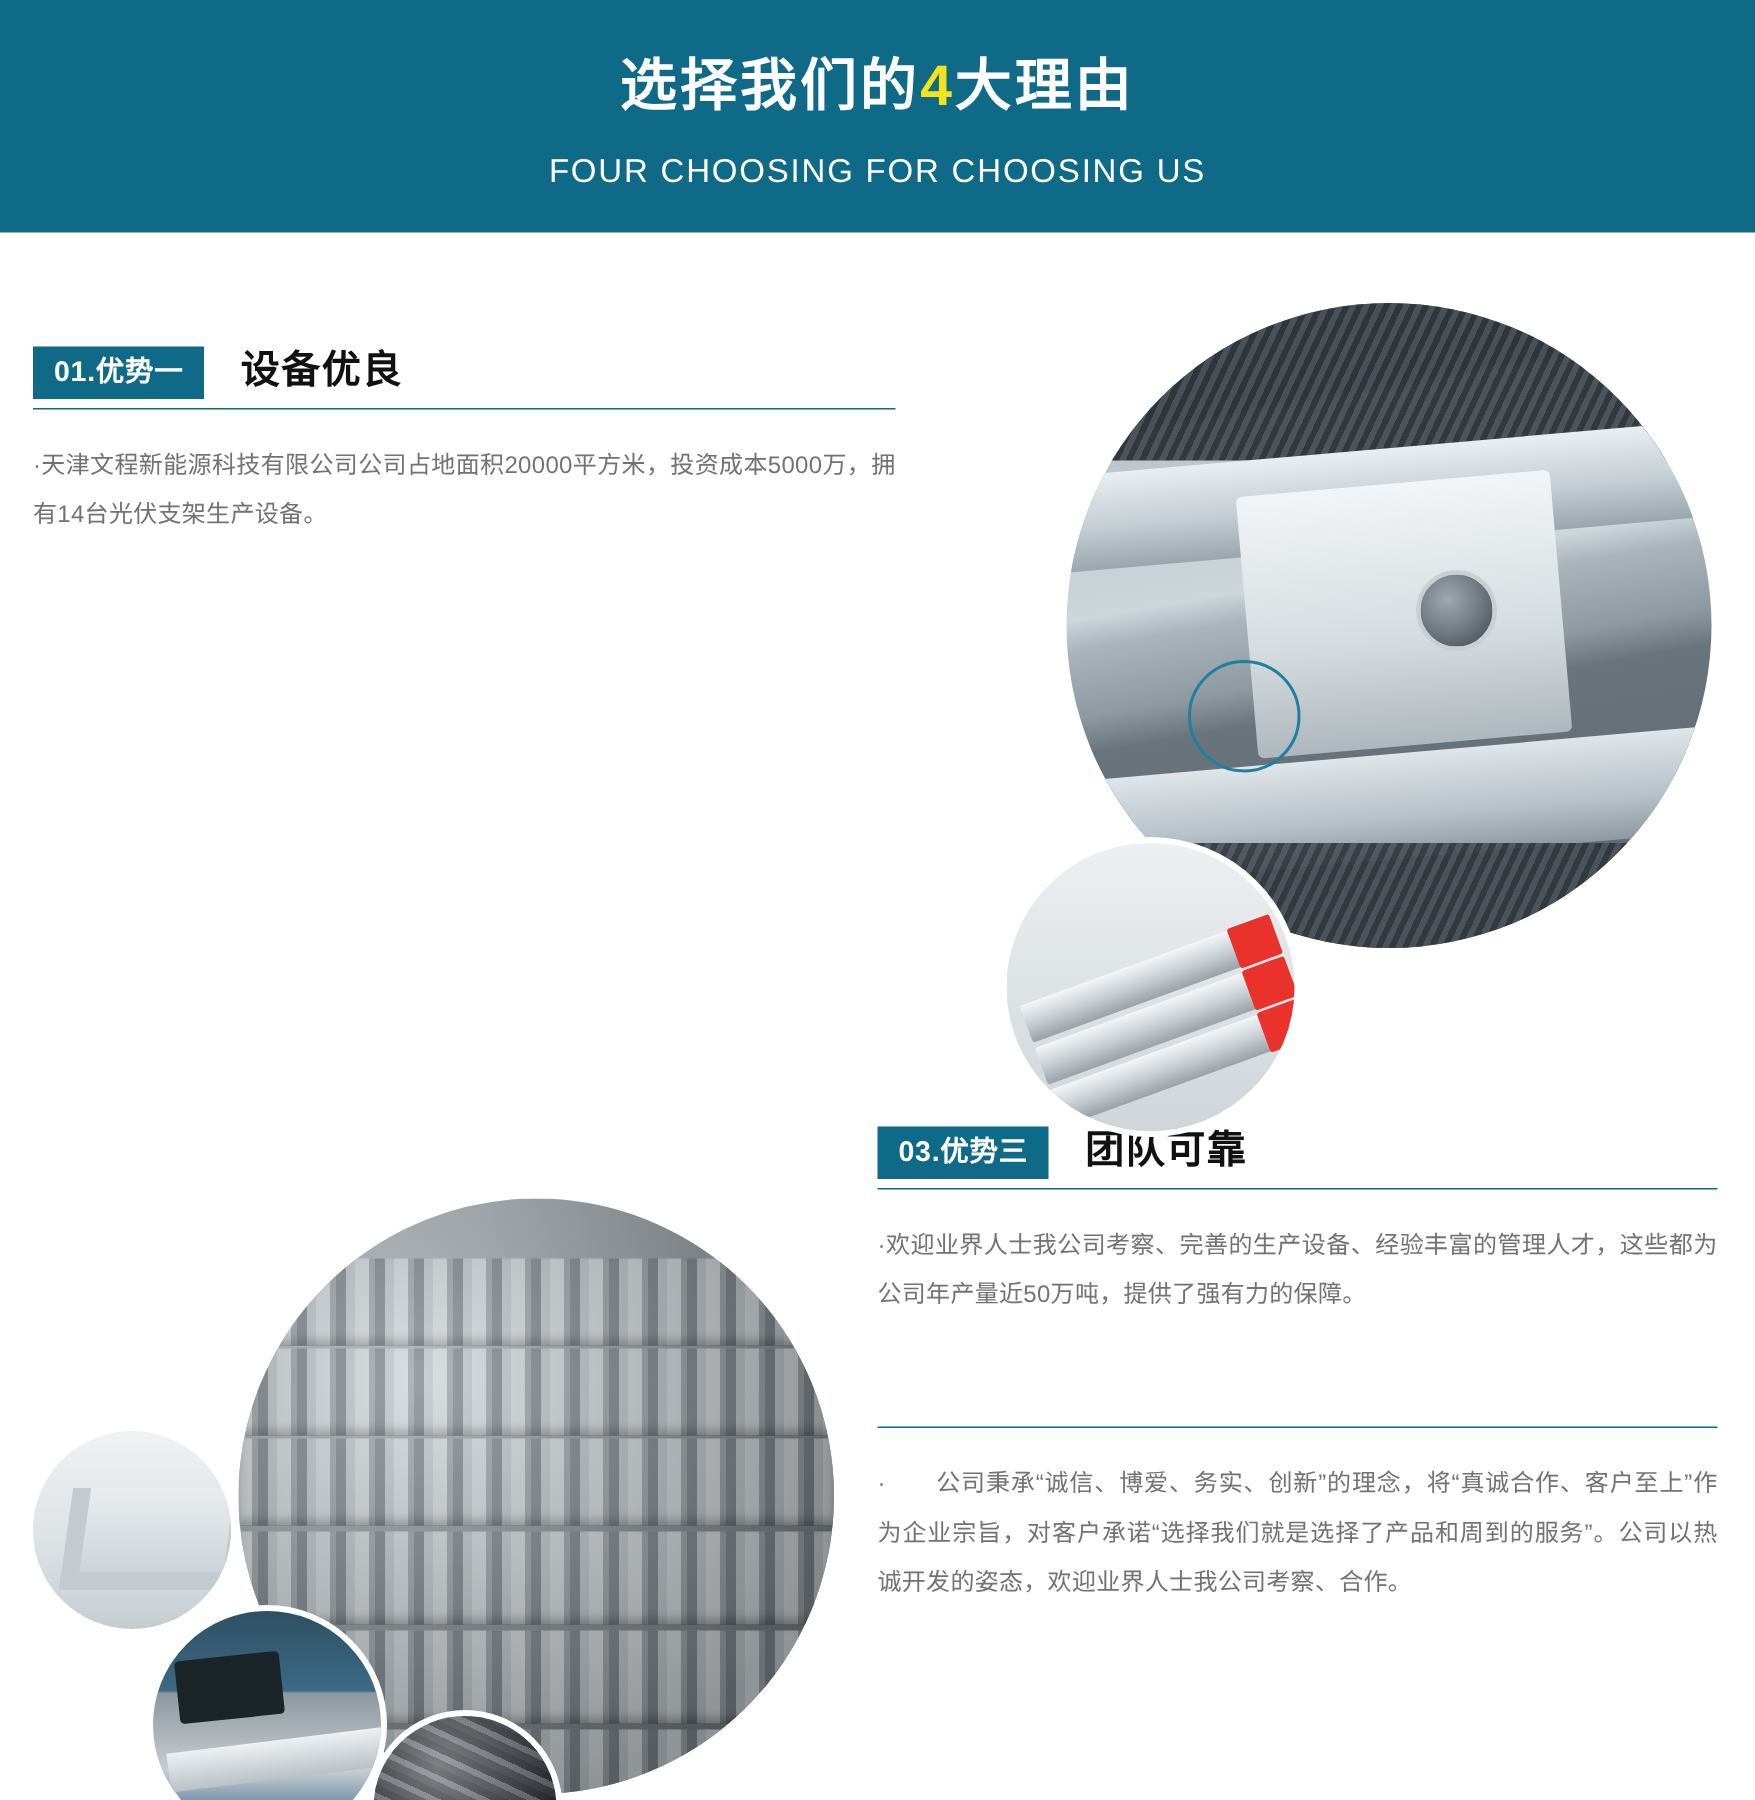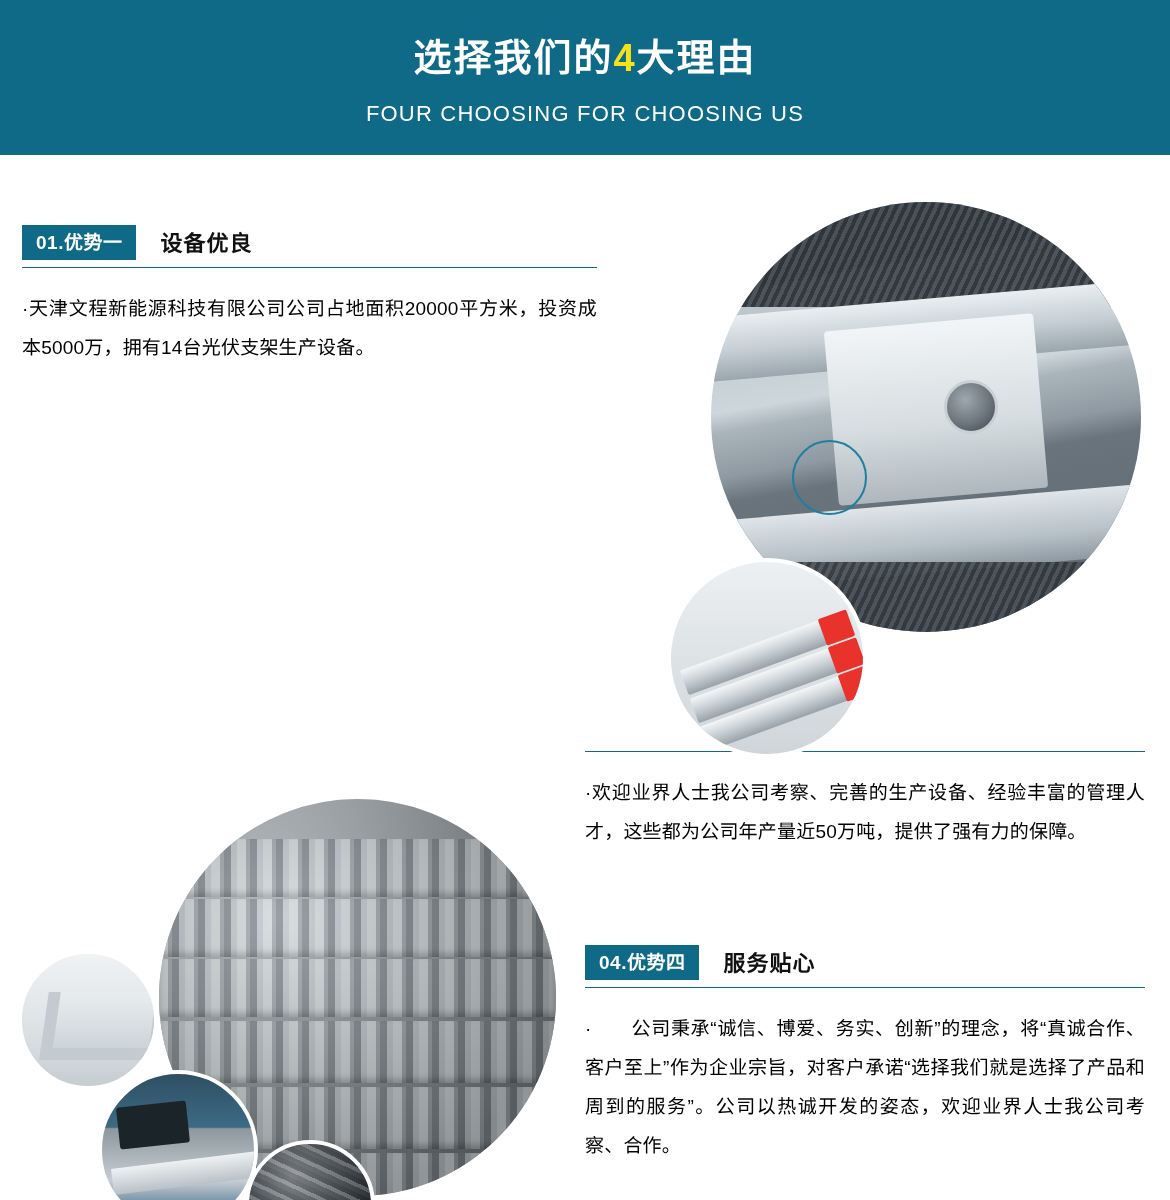--- a/index.html
+++ b/index.html
@@ -53,50 +53,50 @@
     position: relative;
     width: 1170px;
     height: 1045px;
   }
 
   .reason {
     position: absolute;
   }
   .reason-head {
     display: flex;
-    align-items: flex-start;
+    align-items: flex-end;
     position: relative;
   }
   .tag {
     background: #0e6a86;
     color: #ffffff;
     font-size: 19px;
     font-weight: bold;
     padding: 8px 14px 8px 14px;
     line-height: 1;
     white-space: nowrap;
     letter-spacing: 0.5px;
   }
   .headline {
     color: #111111;
-    font-size: 22px;
+    font-size: 26px;
     font-weight: bold;
     margin-left: 24px;
     padding-bottom: 4px;
     white-space: nowrap;
     letter-spacing: 1px;
   }
   .rule {
     border-bottom: 1px solid #0e6a86;
     margin-top: 6px;
   }
   .body-text {
     margin-top: 22px;
-    font-size: 19px;
-    color: #000000;
+    font-size: 16px;
+    color: #737373;
     line-height: 2.05;
     letter-spacing: 0.2px;
     text-align: justify;
   }
 
   
   #reason-1 { left: 22px; top: 70px; width: 575px; }
   #reason-1 .rule { width: 575px; }
   #reason-1 .body-text { width: 575px; }
 
@@ -265,29 +265,29 @@
     <div class="reason-head">
       <div class="tag">01.优势一</div>
       <div class="headline">设备优良</div>
     </div>
     <div class="rule"></div>
     <div class="body-text">·天津文程新能源科技有限公司公司占地面积20000平方米，投资成本5000万，拥有14台光伏支架生产设备。</div>
   </div>
 
 
   <div class="reason" id="reason-3">
+    <div class="reason-head">
+      <div class="tag">03.优势三</div>
+      <div class="headline">团队可靠</div>
+    </div>
     <div class="rule"></div>
     <div class="body-text">·欢迎业界人士我公司考察、完善的生产设备、经验丰富的管理人才，这些都为公司年产量近50万吨，提供了强有力的保障。</div>
   </div>
 
   <div class="reason" id="reason-4">
-    <div class="reason-head">
-      <div class="tag">04.优势四</div>
-      <div class="headline">服务贴心</div>
-    </div>
     <div class="rule"></div>
     <div class="body-text">·　　公司秉承“诚信、博爱、务实、创新”的理念，将“真诚合作、客户至上”作为企业宗旨，对客户承诺“选择我们就是选择了产品和周到的服务”。公司以热诚开发的姿态，欢迎业界人士我公司考察、合作。</div>
   </div>
 
   <div class="circle" id="photo-bracket">
     <div class="rail-dark-top"></div>
     <div class="rail-light"></div>
     <div class="rail-light2"></div>
     <div class="clamp"></div>
     <div class="bolt"></div>

